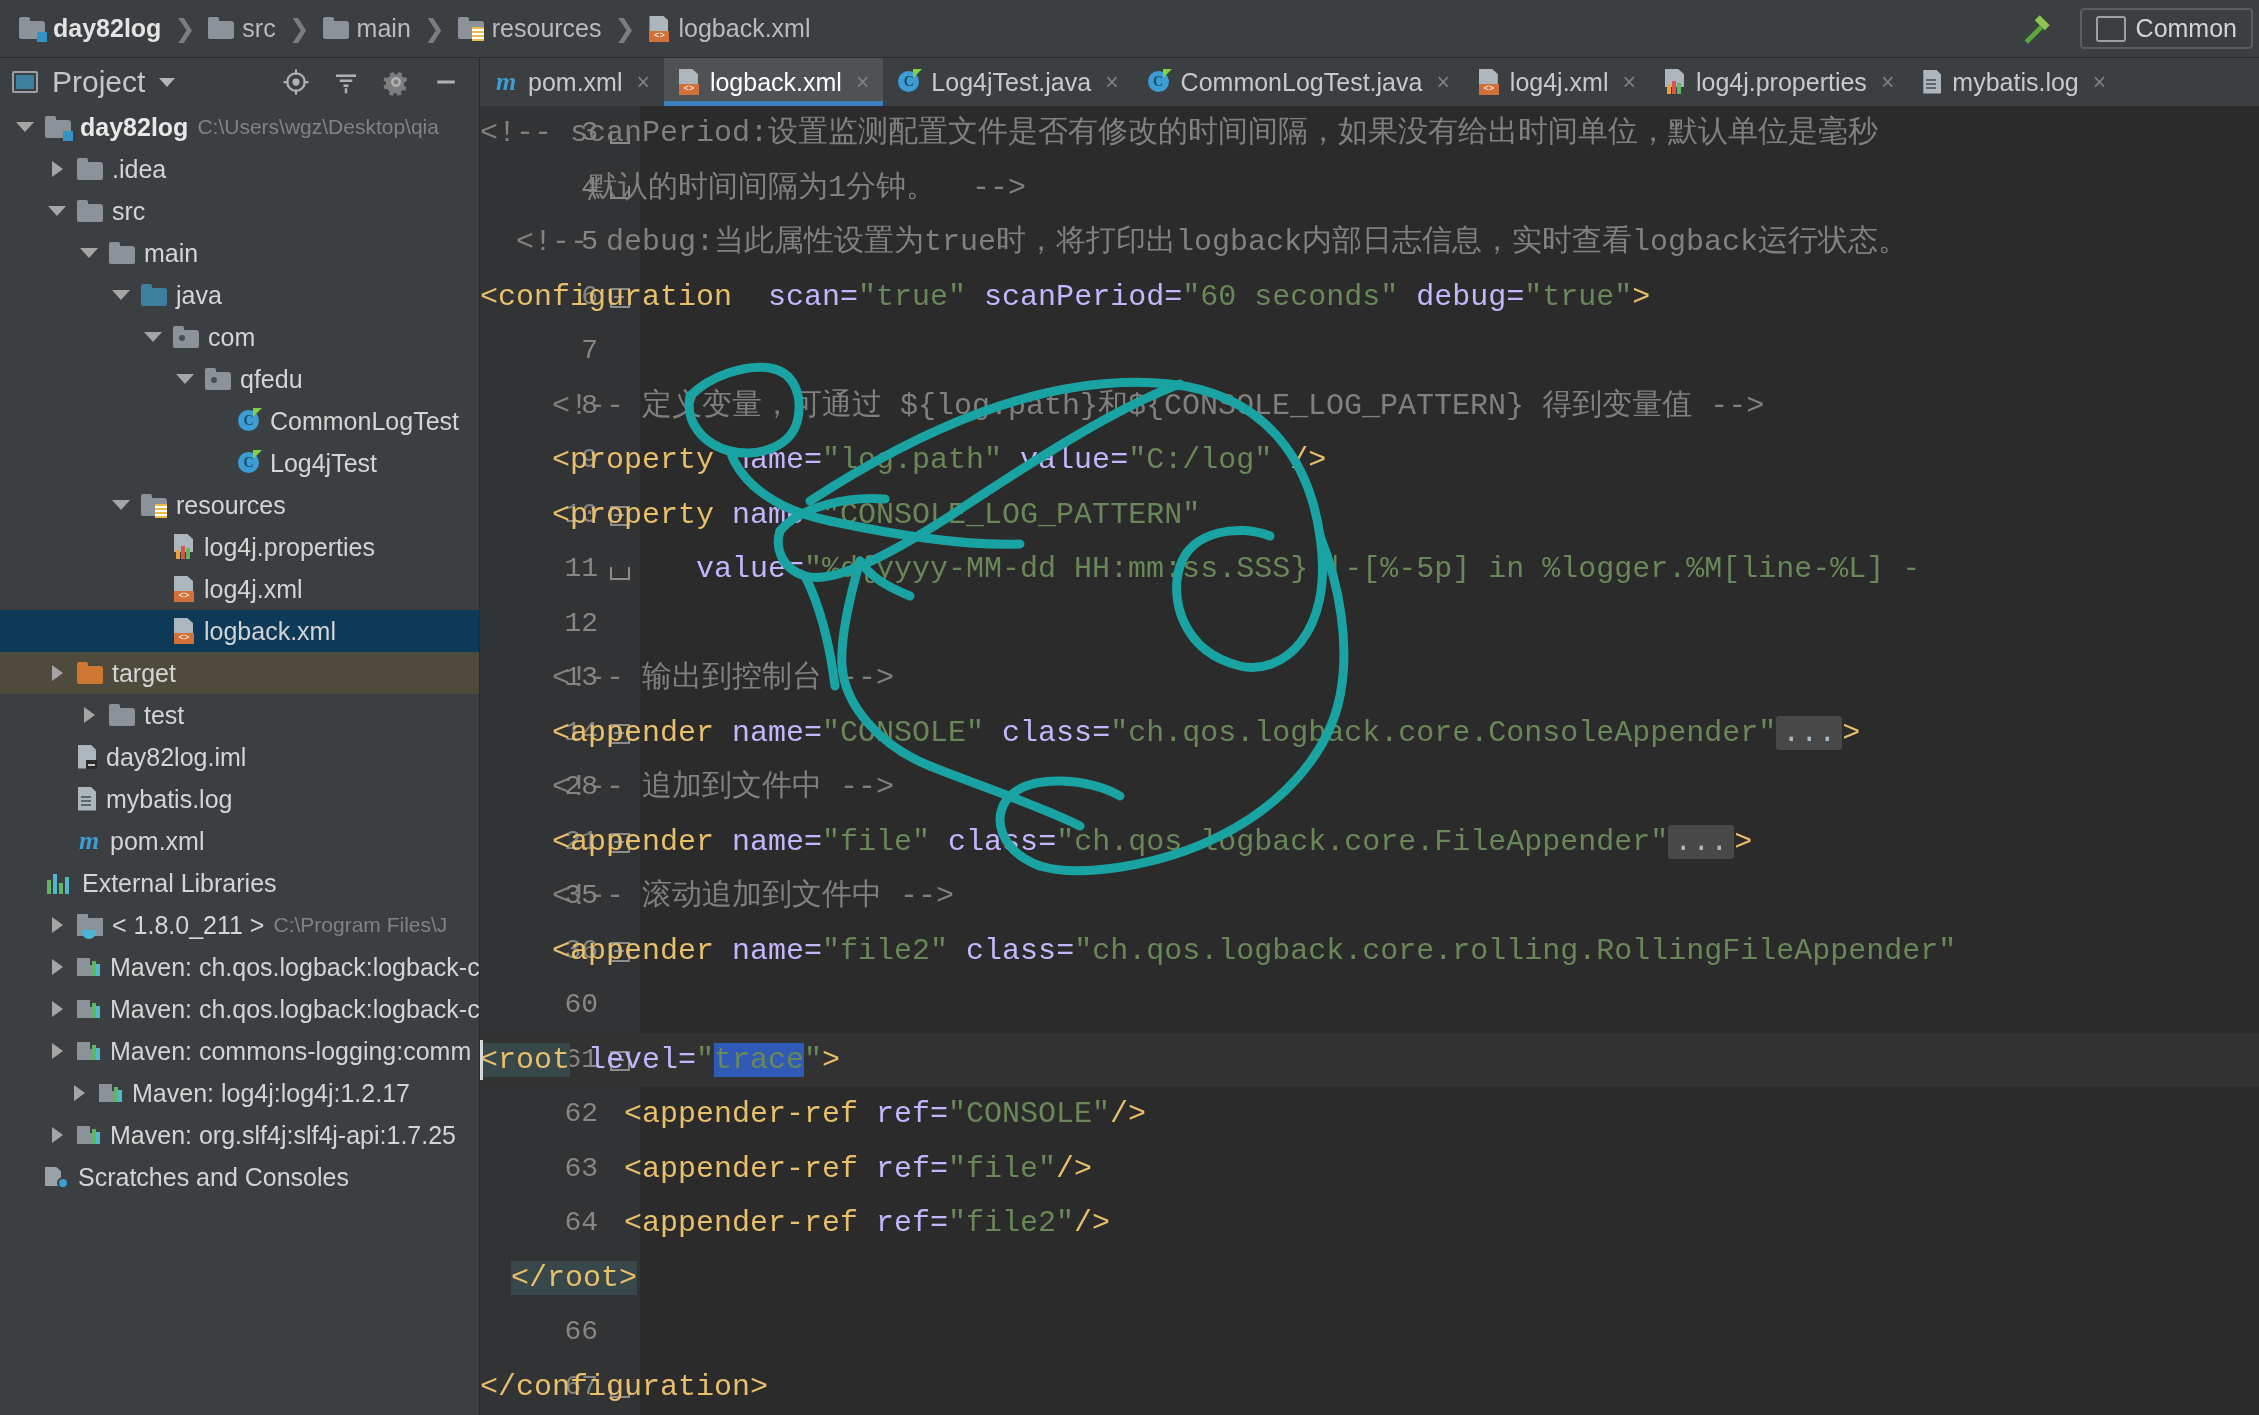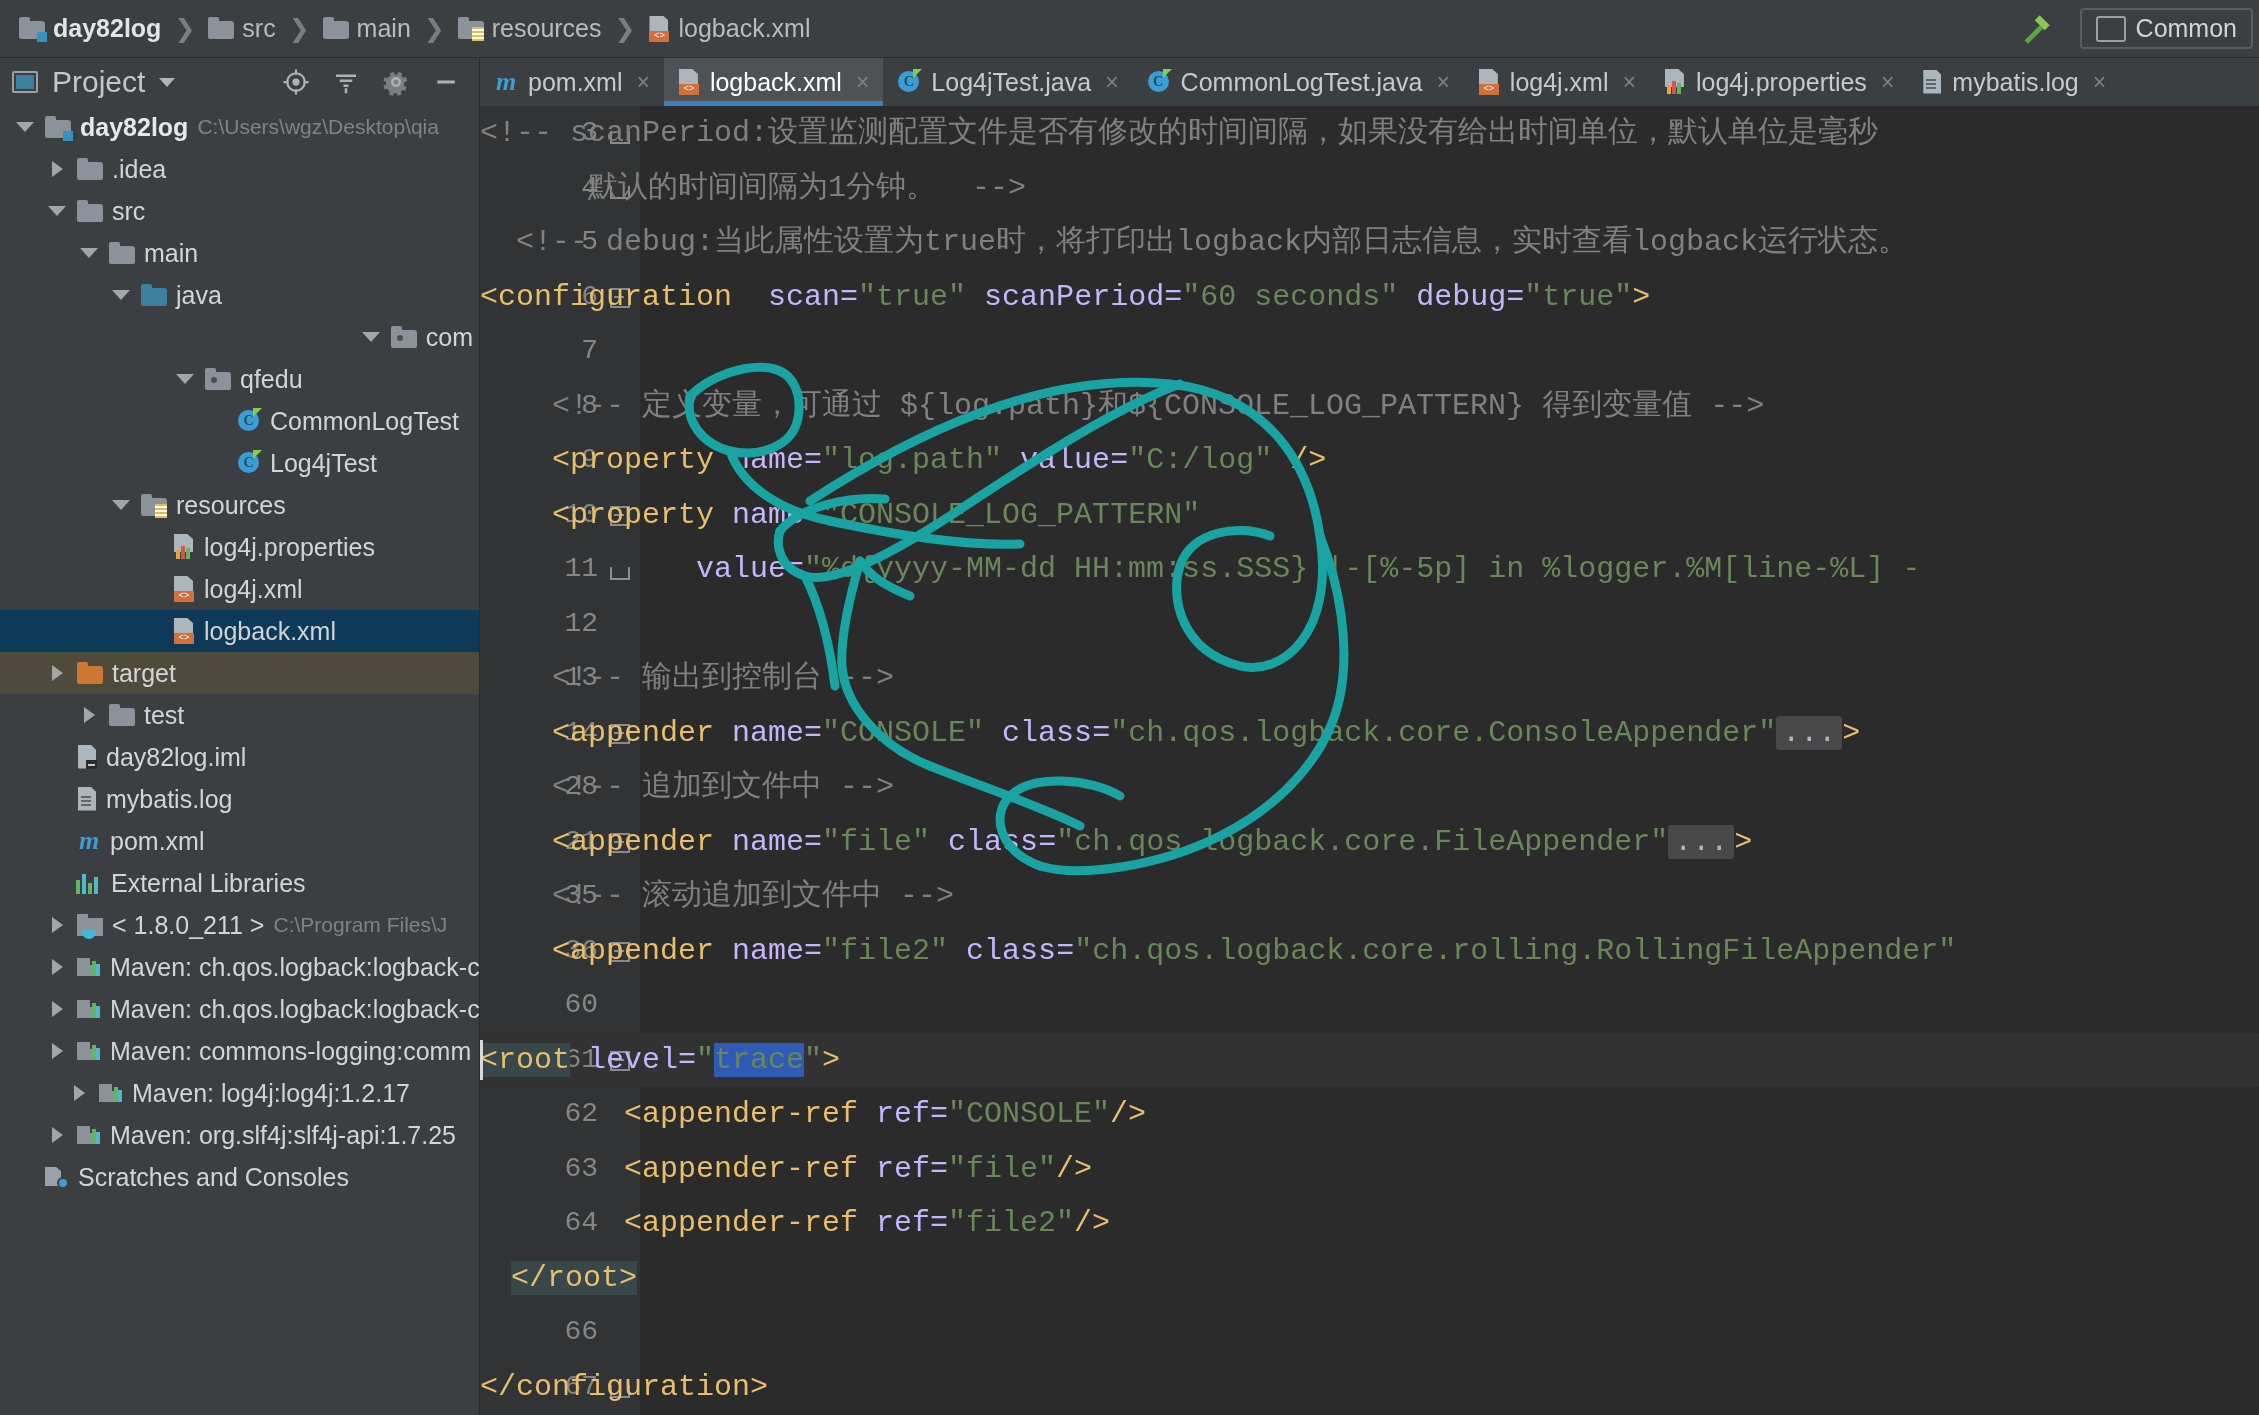--- a/index.html
+++ b/index.html
@@ -288,21 +288,21 @@
           </span>
           <span class="tlabel">main</span>
         </div>
         <div class="trow" style="padding-left: 110px;">
           <span class="arrow down"></span>
           <span class="icoFolder blue">
             <i></i>
           </span>
           <span class="tlabel">java</span>
         </div>
-        <div class="trow" style="padding-left: 142px; justify-content: flex-end;">
+        <div class="trow" style="padding-left: 142px;">
           <span class="arrow down"></span>
           <span class="icoFolder pkg">
             <i></i>
           </span>
           <span class="tlabel">com</span>
         </div>
         <div class="trow" style="padding-left: 174px;">
           <span class="arrow down"></span>
           <span class="icoFolder pkg">
             <i></i>
@@ -388,21 +388,21 @@
             <span class="ln" style="top:13px"></span>
             <span class="ln" style="top:17px"></span>
           </span>
           <span class="tlabel">mybatis.log</span>
         </div>
         <div class="trow" style="padding-left: 46px;">
           <span class="arrow none"></span>
           <span class="icoMaven">m</span>
           <span class="tlabel">pom.xml</span>
         </div>
-        <div class="trow" style="padding-left: 16px; margin-left: 29px;">
+        <div class="trow" style="padding-left: 16px;">
           <span class="arrow none"></span>
           <span class="icoLibs">
             <span style="height:14px;background:#62b562"></span>
             <span style="height:20px;background:#4fb8cf"></span>
             <span style="height:11px;background:#62b562"></span>
             <span style="height:17px;background:#4fb8cf"></span>
           </span>
           <span class="tlabel">External Libraries</span>
         </div>
         <div class="trow" style="padding-left: 46px;">

